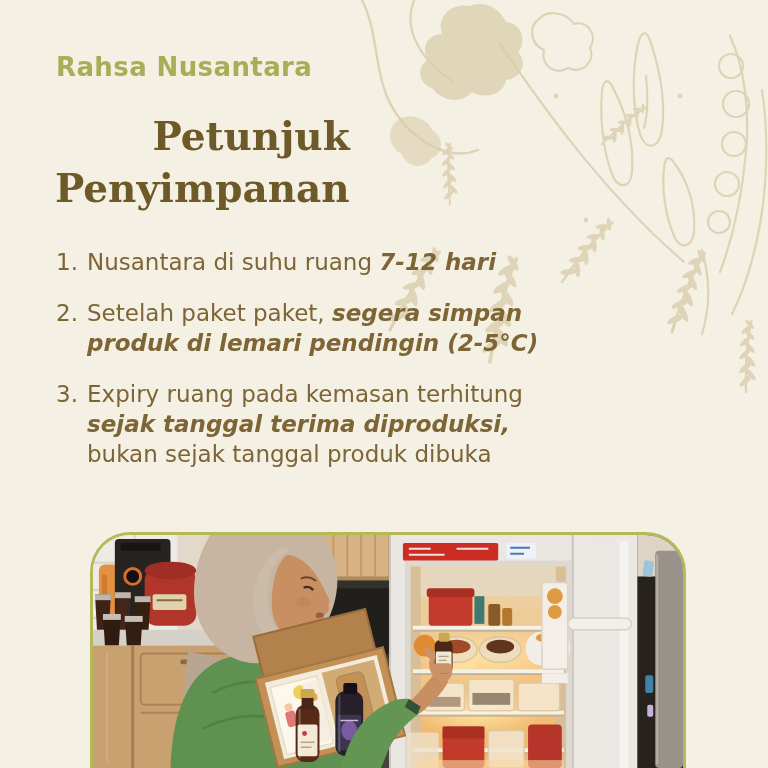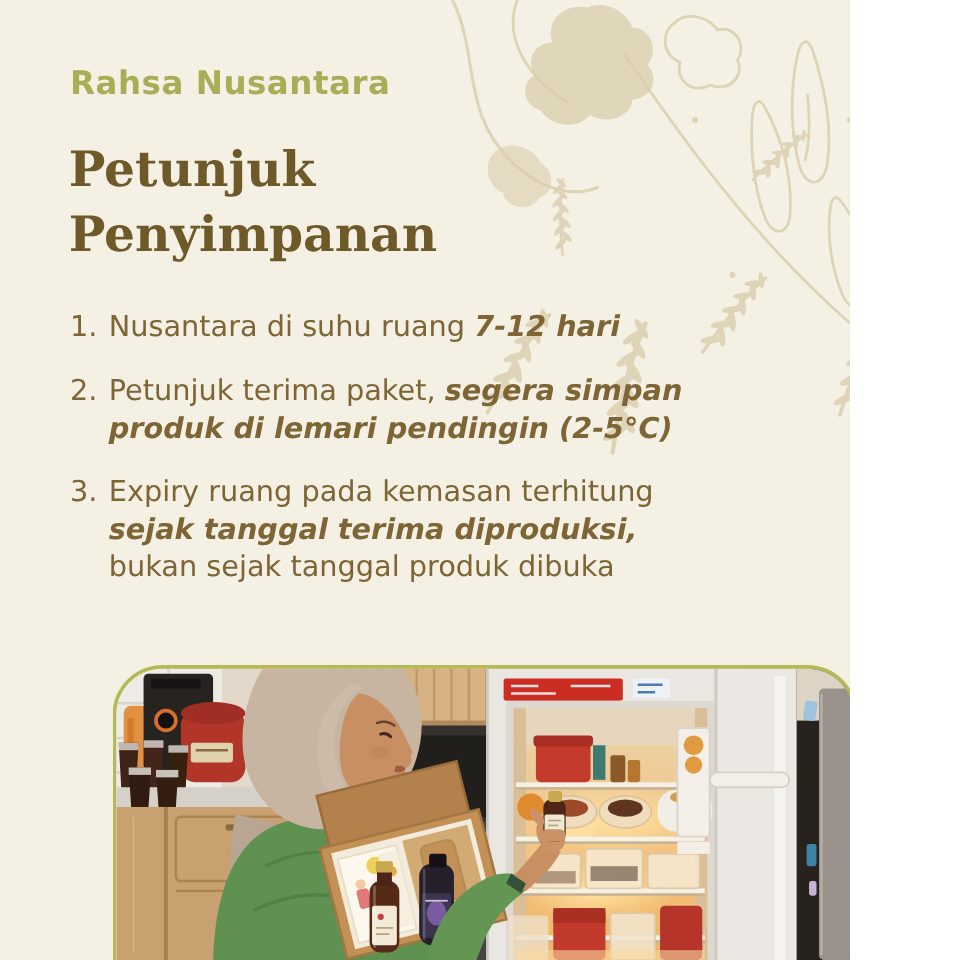--- a/index.html
+++ b/index.html
@@ -1,17 +1,17 @@
 <!DOCTYPE html>
 <html style="--bg: #f5f0e4; --brand-green: #a9ad58; --title-brown: #6e5a29; --text-brown: #7d6535; --photo-border: #b5ba57; --decor-tan: #dbd0b0;"><head>
 <meta charset="utf-8">
 <style>
   html,body{margin:0;padding:0;}
   .canvas{
-    position:relative;width:680px;height:768px;overflow:hidden;
+    position:relative;width:768px;height:768px;overflow:hidden;
     background:var(--bg,#f5f0e4);
     font-family:"DejaVu Sans",sans-serif;
   }
   .decor{position:absolute;left:350px;top:0;width:418px;height:400px;pointer-events:none;}
   .logo{
     position:absolute;left:56px;top:52px;
     font-size:26px;font-weight:700;letter-spacing:.4px;
     color:var(--brand-green,#a9ad58);
   }
   .title{
@@ -98,36 +98,36 @@
       <use href="#frond" transform="translate(252,144) rotate(18) scale(0.8)"></use>
       <use href="#frond" transform="translate(396,392) rotate(-28) scale(1.0)"></use>
       <circle cx="236" cy="220" r="2.4" fill="#dbd0b0"></circle>
       <circle cx="206" cy="96" r="2.4" fill="#dbd0b0"></circle>
       <circle cx="330" cy="96" r="2.4" fill="#dbd0b0"></circle>
     </g>
   </svg>
 
   <div class="logo">Rahsa Nusantara</div>
 
-  <h1 class="title" style="margin:0;">
+  <h1 class="title" style="margin:0;text-align:right;">
     <span>Petunjuk</span><br>
     <span>Penyimpanan</span>
   </h1>
 
   <ol class="instructions">
     <li>
       <span class="num">1.</span>
       <span>
         <span>Nusantara di suhu ruang </span><span class="b">7-12 hari</span><br>
       </span>
     </li>
     <li>
       <span class="num">2.</span>
       <span>
-        <span>Petunjuk terima paket, </span><span class="b">segera simpan</span><br>
+        <span>Setelah paket paket, </span><span class="b">segera simpan</span><br>
         <span class="b">produk di lemari pendingin (2-5°C)</span>
       </span>
     </li>
     <li>
       <span class="num">3.</span>
       <span>
         <span>Expiry ruang pada kemasan terhitung</span><br>
         <span class="b">sejak tanggal terima diproduksi,</span><br>
         <span>bukan sejak tanggal produk dibuka</span>
       </span>

